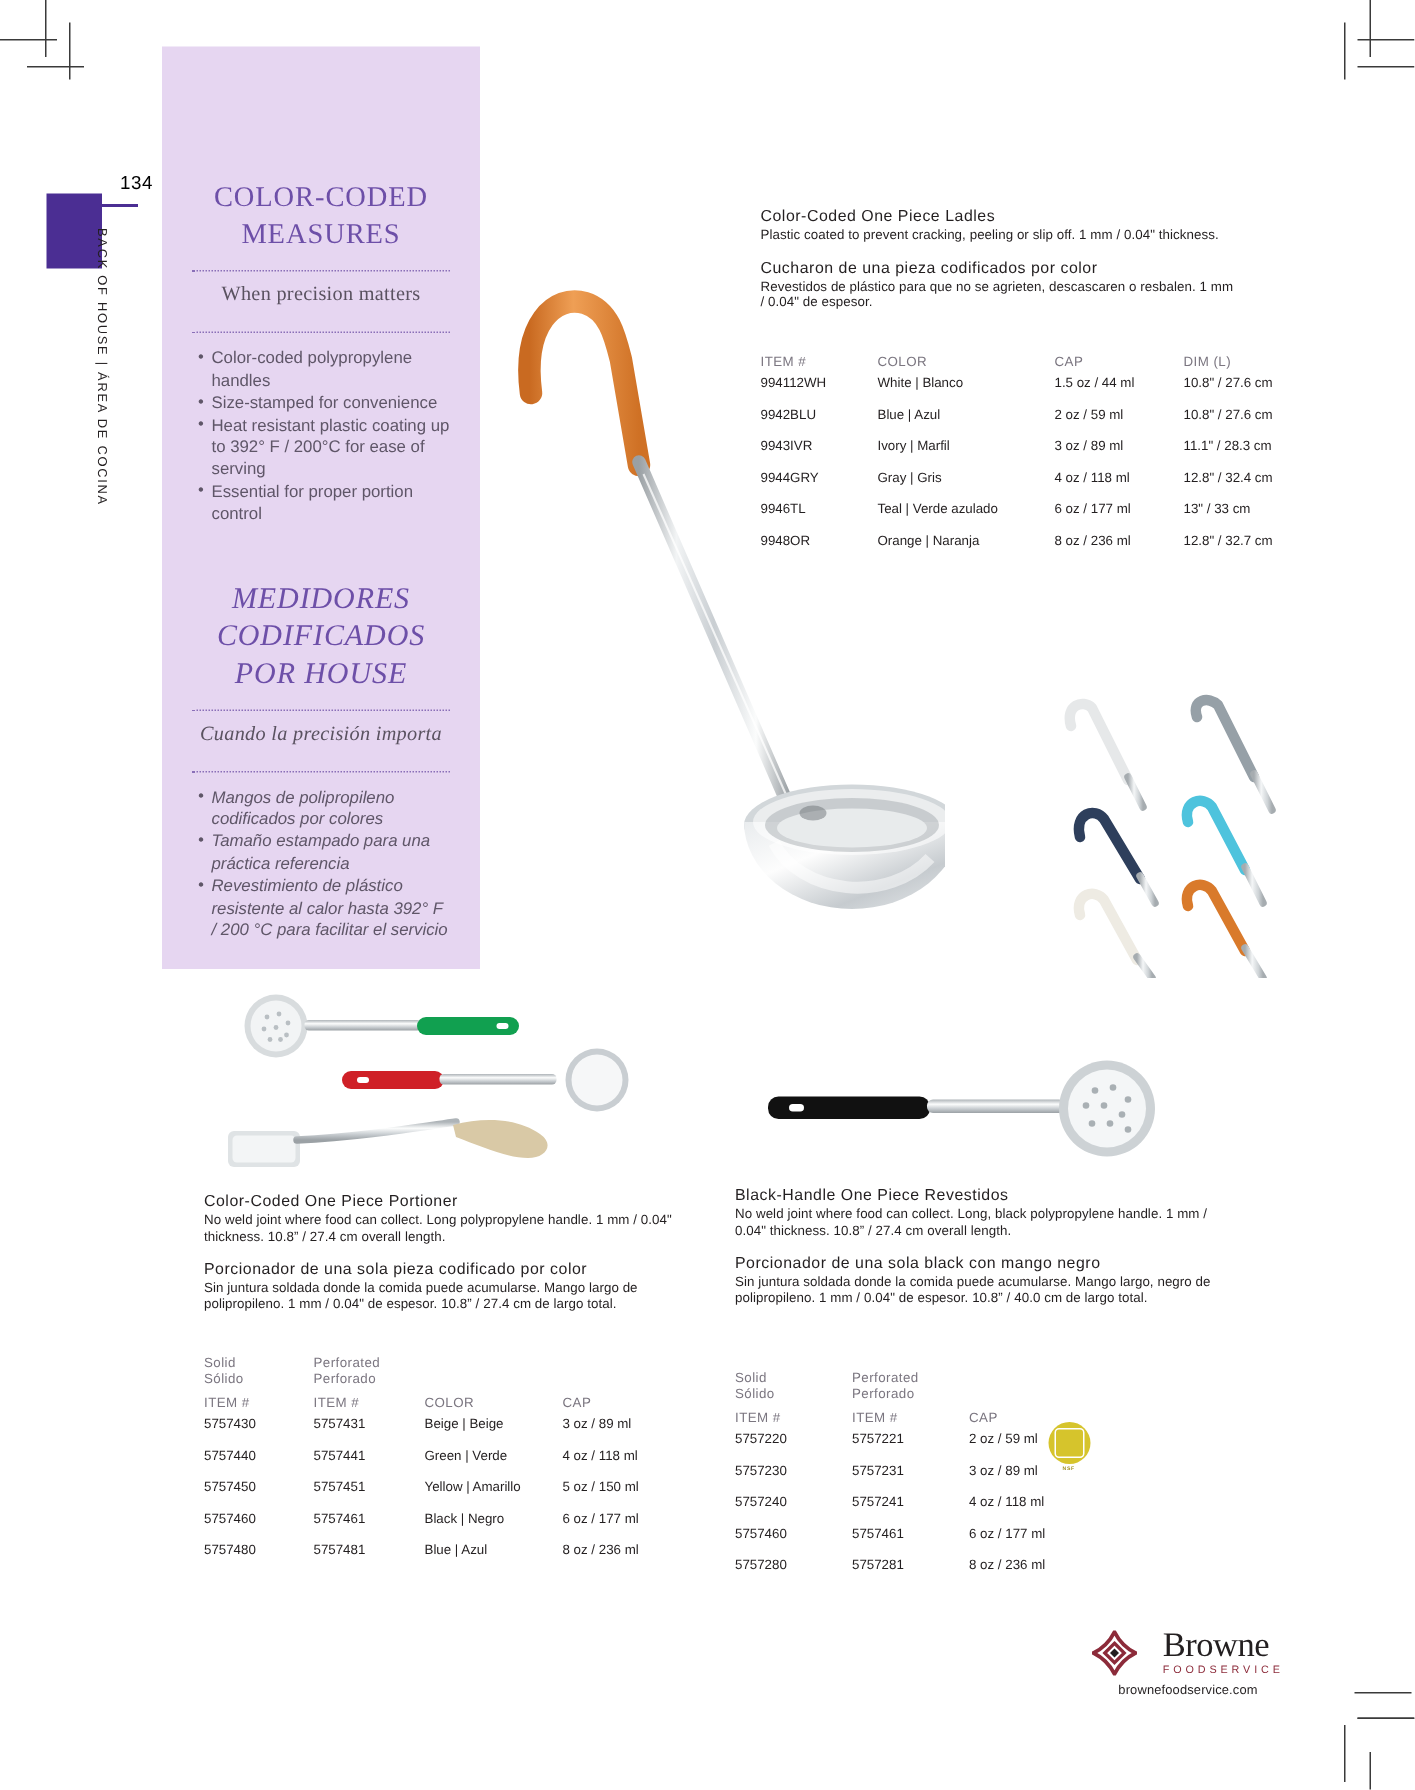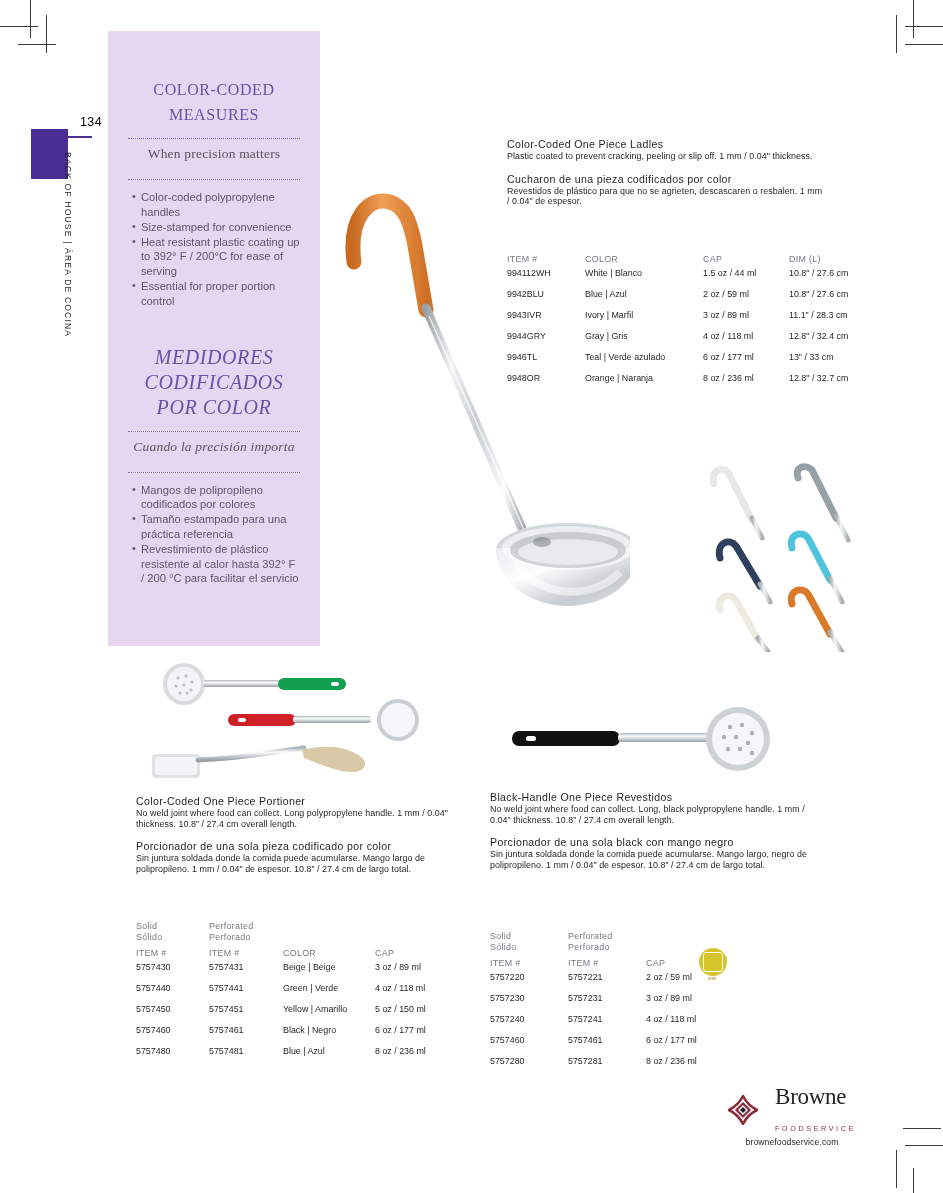--- a/index.html
+++ b/index.html
@@ -35,23 +35,23 @@
     white-space:nowrap;font-weight:400;
   }
 
   
   .panel{
     position:absolute;left:108px;top:31px;width:212px;height:615px;
     background:#e6d6f1;
   }
   .panel-inner{padding:0 18px;}
   .p-title{
-    margin:0;padding-top:46px;
+    margin:0;padding-top:88px;
     font-family:"Liberation Serif", serif;
-    font-size:16px;line-height:25px;font-weight:400;
+    font-size:19px;line-height:25px;font-weight:400;
     letter-spacing:.6px;text-align:center;color:#6d4fa8;
   }
   .p-title .l2{display:block;}
   .dot-rule{
     height:0;border-top:1.6px dotted #8a6fb8;margin:11px 2px 0 2px;
   }
   .p-sub{
     font-family:"Liberation Serif", serif;
     font-size:13.5px;text-align:center;color:#5a5260;
     padding:7px 0 6px 0;letter-spacing:.2px;
@@ -63,35 +63,35 @@
   }
   ul.bullets li{
     position:relative;padding-left:9px;margin-bottom:.5px;
   }
   ul.bullets li:before{
     content:"\2022";position:absolute;left:0;top:-1px;font-size:11px;color:#5f5668;
   }
   .p-title.es{
     padding-top:36px;font-style:italic;font-size:20px;line-height:25px;
   }
-  ul.bullets.es{}
+  ul.bullets.es{font-style:italic;}
 
   
   .blk{position:absolute;}
   .blk h3{
     margin:0 0 1px 0;font-size:10.6px;font-weight:400;letter-spacing:.35px;
     color:#231f20;
   }
   .blk p{
     margin:0;font-size:8.9px;line-height:10.6px;color:#231f20;letter-spacing:.05px;
   }
   .blk .gap{height:11px;}
 
   
-  table.spec{border-collapse:collapse;font-size:8.9px;color:#231f20;margin-top:18px;}
+  table.spec{border-collapse:collapse;font-size:8.9px;color:#231f20;}
   table.spec th{
     font-weight:400;text-align:left;color:#7b7680;
     font-size:8.9px;padding:0 0 4px 0;letter-spacing:.3px;white-space:nowrap;
   }
   table.spec td{
     padding:0 0 11px 0;text-align:left;white-space:nowrap;vertical-align:top;
   }
   table.spec tr.last td{padding-bottom:0;}
   .subhdr{font-size:9.6px;line-height:11.4px;color:#231f20;}
   .subhdr .sp{display:block;}
@@ -115,21 +115,21 @@
   
   .logo{position:absolute;left:722px;top:1086px;width:140px;text-align:center;}
   .logo-row{display:flex;align-items:center;justify-content:center;gap:17px;}
   .logo-mark{width:30px;height:30px;flex:0 0 30px;}
   .logo-word{text-align:left;}
   .logo-word .b1{
     font-family:"Liberation Serif", serif;font-size:23px;line-height:21px;
     color:#231f20;letter-spacing:-.3px;display:block;
   }
   .logo-word .b2{
-    font-size:7.2px;letter-spacing:2.6px;color:#8c2b3a;display:block;margin-top:17px;
+    font-size:7.2px;letter-spacing:2.6px;color:#8c2b3a;display:block;margin-top:1px;
   }
   .logo-url{font-size:8.6px;color:#231f20;margin-top:4px;letter-spacing:.1px;}
 
   
   .art{position:absolute;}
   .art svg{display:block;}
 </style>
 </head>
 <body>
 
@@ -171,21 +171,21 @@
       <ul class="bullets">
         <li>Color-coded polypropylene handles</li>
         <li>Size-stamped for convenience</li>
         <li>Heat resistant plastic coating up to 392° F / 200°C for ease of serving</li>
         <li>Essential for proper portion control</li>
       </ul>
 
       <h2 class="p-title es">
         <span>MEDIDORES</span>
         <span class="l2">CODIFICADOS</span>
-        <span class="l2">POR COLOR</span>
+        <span class="l2">POR HOUSE</span>
       </h2>
 
       <div class="dot-rule"></div>
       <div class="p-sub es">Cuando la precisión importa</div>
       <div class="dot-rule"></div>
 
       <ul class="bullets es">
         <li>Mangos de polipropileno codificados por colores</li>
         <li>Tamaño estampado para una práctica referencia</li>
         <li>Revestimiento de plástico resistente al calor hasta 392° F / 200 °C para facilitar el servicio</li>
@@ -462,21 +462,21 @@
         </tr>
       </tbody>
     </table>
   </div>
 
   <div class="blk" style="left:490px;top:791px;width:320px;">
     <h3>Black-Handle One Piece Revestidos</h3>
     <p>No weld joint where food can collect. Long, black polypropylene handle. 1 mm / 0.04" thickness. 10.8” / 27.4 cm overall length.</p>
     <div class="gap"></div>
     <h3>Porcionador de una sola black con mango negro</h3>
-    <p>Sin juntura soldada donde la comida puede acumularse. Mango largo, negro de polipropileno. 1 mm / 0.04" de espesor. 10.8” / 27.4 cm de largo total.</p>
+    <p>Sin juntura soldada donde la comida puede acumularse. Mango largo, negro de polipropileno. 1 mm / 0.04" de espesor. 10.8” / 40.0 cm de largo total.</p>
   </div>
 
   <div class="blk" style="left:490px;top:913px;">
     <table class="spec">
       <thead>
         <tr>
           <th style="width:78px" class="subhdr">
             <span>Solid</span>
             <span class="sp">Sólido</span>
           </th>

